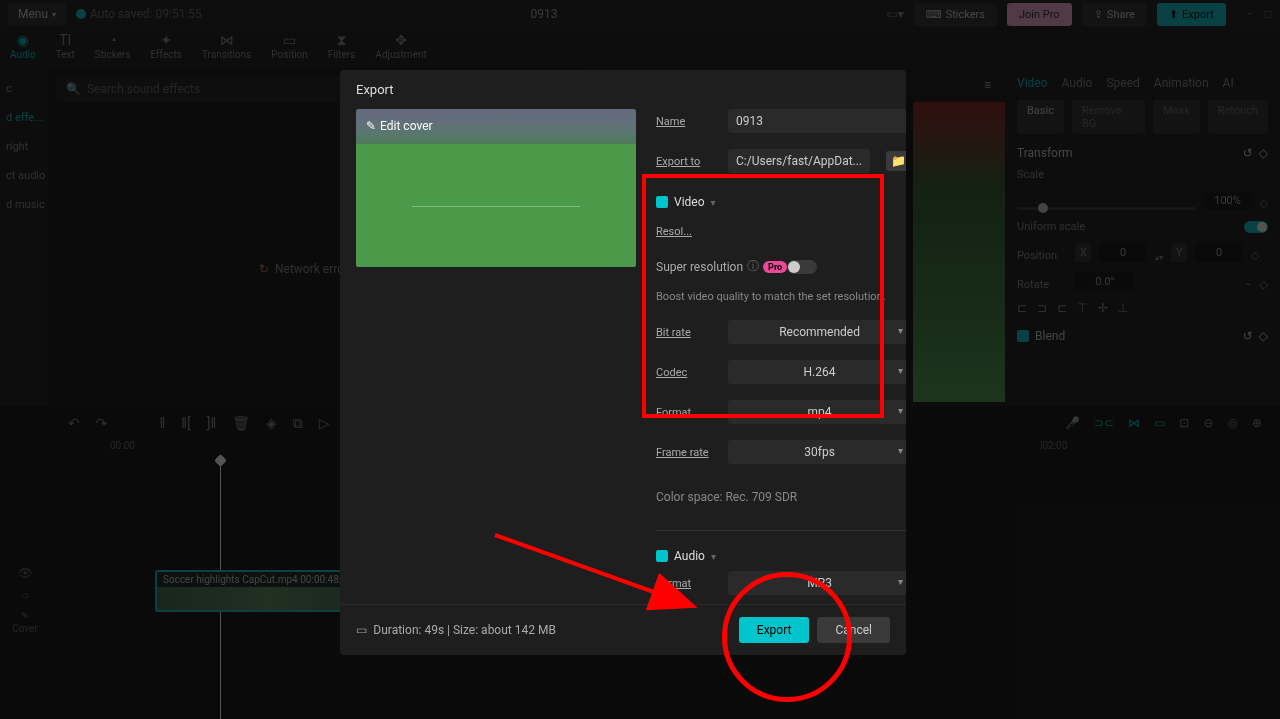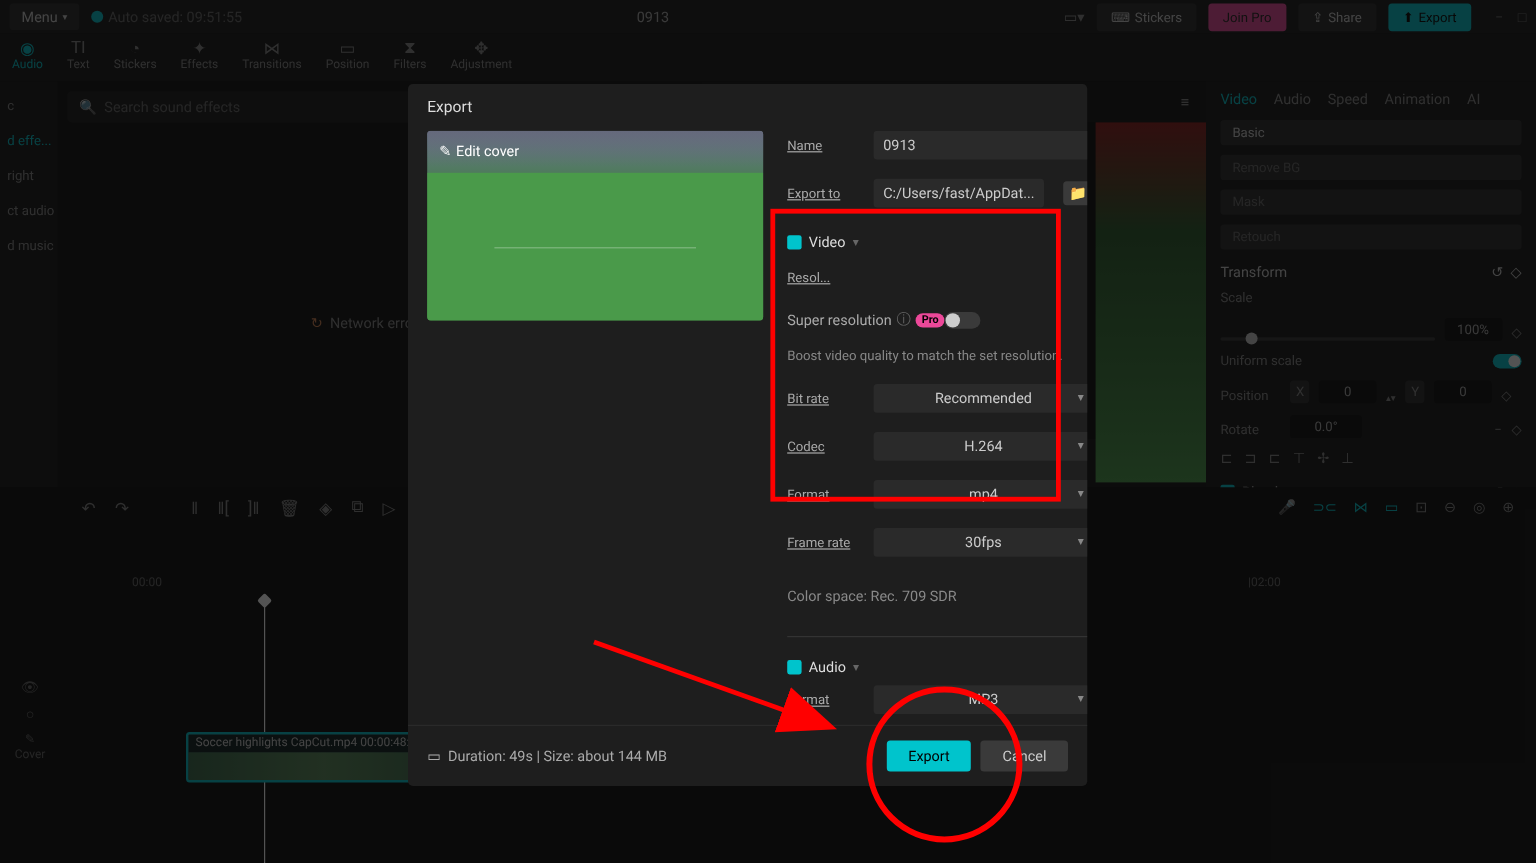--- a/index.html
+++ b/index.html
@@ -7,21 +7,21 @@
 
 
 .topbar { height: 28px; background: #1a1a1a; display: flex; align-items: center; padding: 0 8px; gap: 10px; }
 .menu-btn { background: #2a2a2a; color: #ccc; padding: 4px 10px; border-radius: 3px; display: flex; align-items: center; gap: 4px; }
 .menu-btn::after { content: "▾"; font-size: 8px; }
 .autosave { color: #666; display: flex; align-items: center; gap: 4px; }
 .autosave-dot { width: 10px; height: 10px; background: #00c4cc; border-radius: 50%; }
 .topbar-title { flex: 1; text-align: center; color: #aaa; }
 .topbar-right { display: flex; gap: 10px; align-items: center; }
 .top-btn { background: #2a2a2a; color: #ccc; padding: 5px 12px; border-radius: 3px; font-size: 11px; display: flex; align-items: center; gap: 4px; }
-.top-btn.pro { background: #ec4899; color: #222; }
+.top-btn.pro { background: #f9a8d4; color: #222; }
 .top-btn.export { background: #00c4cc; color: #000; }
 .win-controls { display: flex; gap: 12px; color: #666; margin-left: 10px; }
 
 
 .toolbar { height: 40px; background: #151515; display: flex; align-items: flex-start; padding: 2px 10px 0; gap: 20px; }
 .tool-item { display: flex; flex-direction: column; align-items: center; gap: 1px; color: #888; font-size: 10px; cursor: pointer; padding-top: 2px; }
 .tool-item.active { color: #00c4cc; }
 .tool-icon { font-size: 14px; height: 16px; display: flex; align-items: center; }
 
 
@@ -40,21 +40,21 @@
 .player-body { flex: 1; background: #0a0a0a; position: relative; }
 .player-thumb { position: absolute; right: 0; top: 0; width: 92px; height: 300px; background: linear-gradient(180deg, #8a1a1a 0%, #2a5a2a 30%, #3a7a3a 70%, #4a9a4a 100%); }
 .player-controls { height: 40px; display: flex; align-items: center; justify-content: center; gap: 20px; padding: 0 12px; color: #888; }
 .player-controls span { cursor: pointer; }
 .ratio-btn { border: 1px solid #555; padding: 1px 5px; border-radius: 2px; font-size: 10px; }
 
 .props-panel { width: 275px; background: #151515; padding: 8px 12px; overflow: hidden; }
 .props-tabs { display: flex; gap: 14px; margin-bottom: 10px; font-size: 12px; }
 .props-tab { color: #888; cursor: pointer; }
 .props-tab.active { color: #00c4cc; }
-.sub-tabs { display: flex; gap: 8px; margin-bottom: 12px; flex-direction: column; }
+.sub-tabs { display: flex; gap: 8px; margin-bottom: 12px; }
 .sub-tab { background: #2a2a2a; color: #666; padding: 4px 10px; border-radius: 3px; font-size: 11px; }
 .sub-tab.active { color: #ccc; }
 .prop-section-h { display: flex; justify-content: space-between; color: #ccc; margin: 10px 0 8px; font-size: 12px; }
 .prop-row { display: flex; align-items: flex-end; gap: 8px; margin-bottom: 10px; color: #888; font-size: 11px; }
 .prop-label { width: 50px; }
 .slider-track { flex: 1; height: 3px; background: #333; border-radius: 2px; position: relative; }
 .slider-thumb { position: absolute; width: 10px; height: 10px; background: #ccc; border-radius: 50%; top: -4px; left: 12%; }
 .prop-input { background: #0a0a0a; color: #aaa; padding: 3px 6px; border-radius: 3px; width: 48px; text-align: center; font-size: 11px; }
 .toggle-sm { width: 24px; height: 12px; background: #00c4cc; border-radius: 6px; position: relative; }
 .toggle-sm::after { content: ""; position: absolute; width: 10px; height: 10px; background: #fff; border-radius: 50%; top: 1px; right: 1px; }
@@ -64,21 +64,21 @@
 .blend-header { display: flex; align-items: center; gap: 6px; color: #ccc; margin-top: 14px; }
 .checkbox-sm { width: 12px; height: 12px; background: #00c4cc; border-radius: 2px; }
 
 
 .timeline-area { height: 313px; background: #0c0c0c; display: flex; }
 .tl-left { width: 50px; padding-top: 160px; display: flex; flex-direction: column; align-items: center; gap: 8px; color: #666; }
 .cover-btn { display: flex; flex-direction: column; align-items: center; gap: 2px; font-size: 10px; }
 .tl-main { flex: 1; display: flex; flex-direction: column; }
 .tl-toolbar { height: 34px; display: flex; align-items: center; gap: 16px; padding: 0 18px; color: #888; }
 .tl-toolbar span { cursor: pointer; font-size: 14px; }
-.tl-ruler { height: 20px; color: #666; font-size: 10px; padding-left: 60px; position: relative; margin-top: 40px; }
+.tl-ruler { height: 20px; color: #666; font-size: 10px; padding-left: 60px; position: relative; }
 .tl-ruler-mark { position: absolute; }
 .playhead { position: absolute; top: 0; bottom: 0; width: 1px; background: #fff; left: 170px; }
 .playhead::before { content: ""; position: absolute; top: -4px; left: -4px; width: 9px; height: 9px; background: #fff; border-radius: 2px; transform: rotate(45deg); }
 .tl-tracks { flex: 1; position: relative; padding-top: 10px; }
 .clip { position: absolute; top: 110px; left: 105px; width: 230px; height: 42px; background: #2a5050; border: 2px solid #00c4cc; border-radius: 3px; overflow: hidden; }
 .clip-label { background: rgba(0,0,0,0.6); padding: 2px 6px; font-size: 10px; color: #ccc; }
 .clip-body { height: 24px; background: linear-gradient(90deg, #3a6a4a 0%, #5a8a5a 50%, #3a6a4a 100%); }
 .tl-right-icons { height: 34px; display: flex; align-items: center; gap: 14px; padding: 0 18px; color: #888; position: absolute; top: 406px; right: 0; }
 .tl-right-icons .teal { color: #00c4cc; }
 
@@ -413,21 +413,21 @@
               <span>MP3</span>
             </div>
         </div>
       </div>
 
     </div>
   </div>
   <div class="modal-footer">
     <div class="duration-info">
       <span>▭</span>
-      <span>Duration: 49s | Size: about 144 MB</span>
+      <span>Duration: 49s | Size: about 142 MB</span>
     </div>
     <div class="footer-btns">
       <div class="btn-export">Export</div>
       <div class="btn-cancel">Cancel</div>
     </div>
   </div>
 </div>
 
 <div class="red-rect"></div>
 <div class="red-circle"></div>

